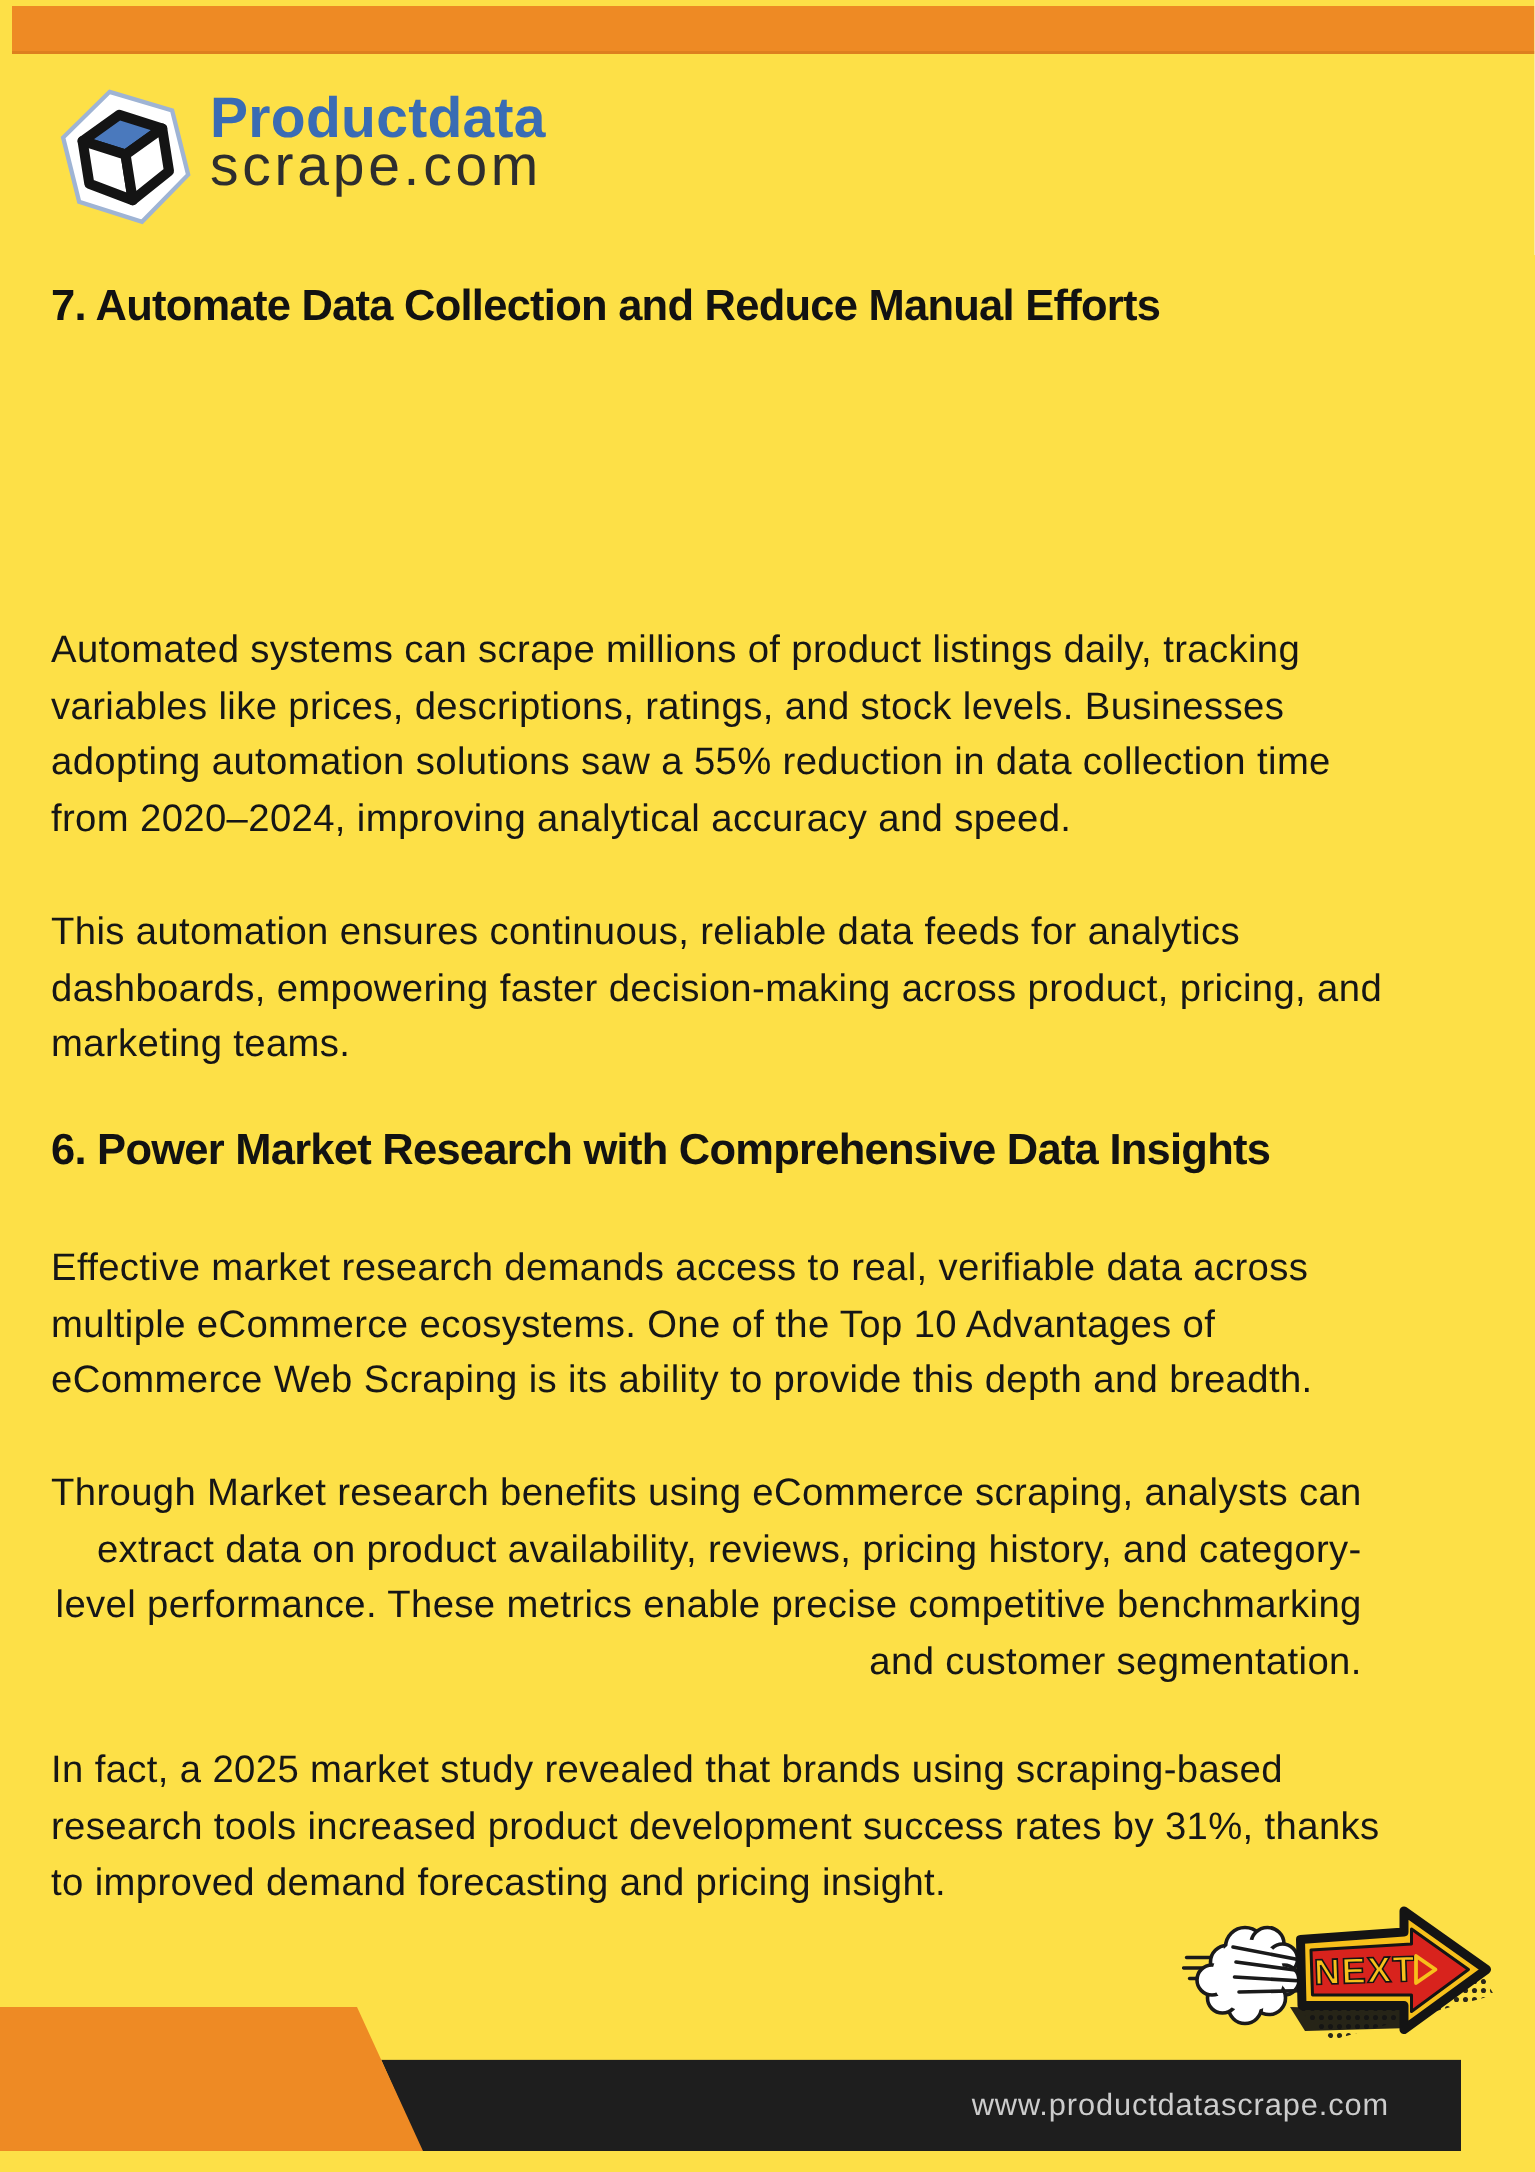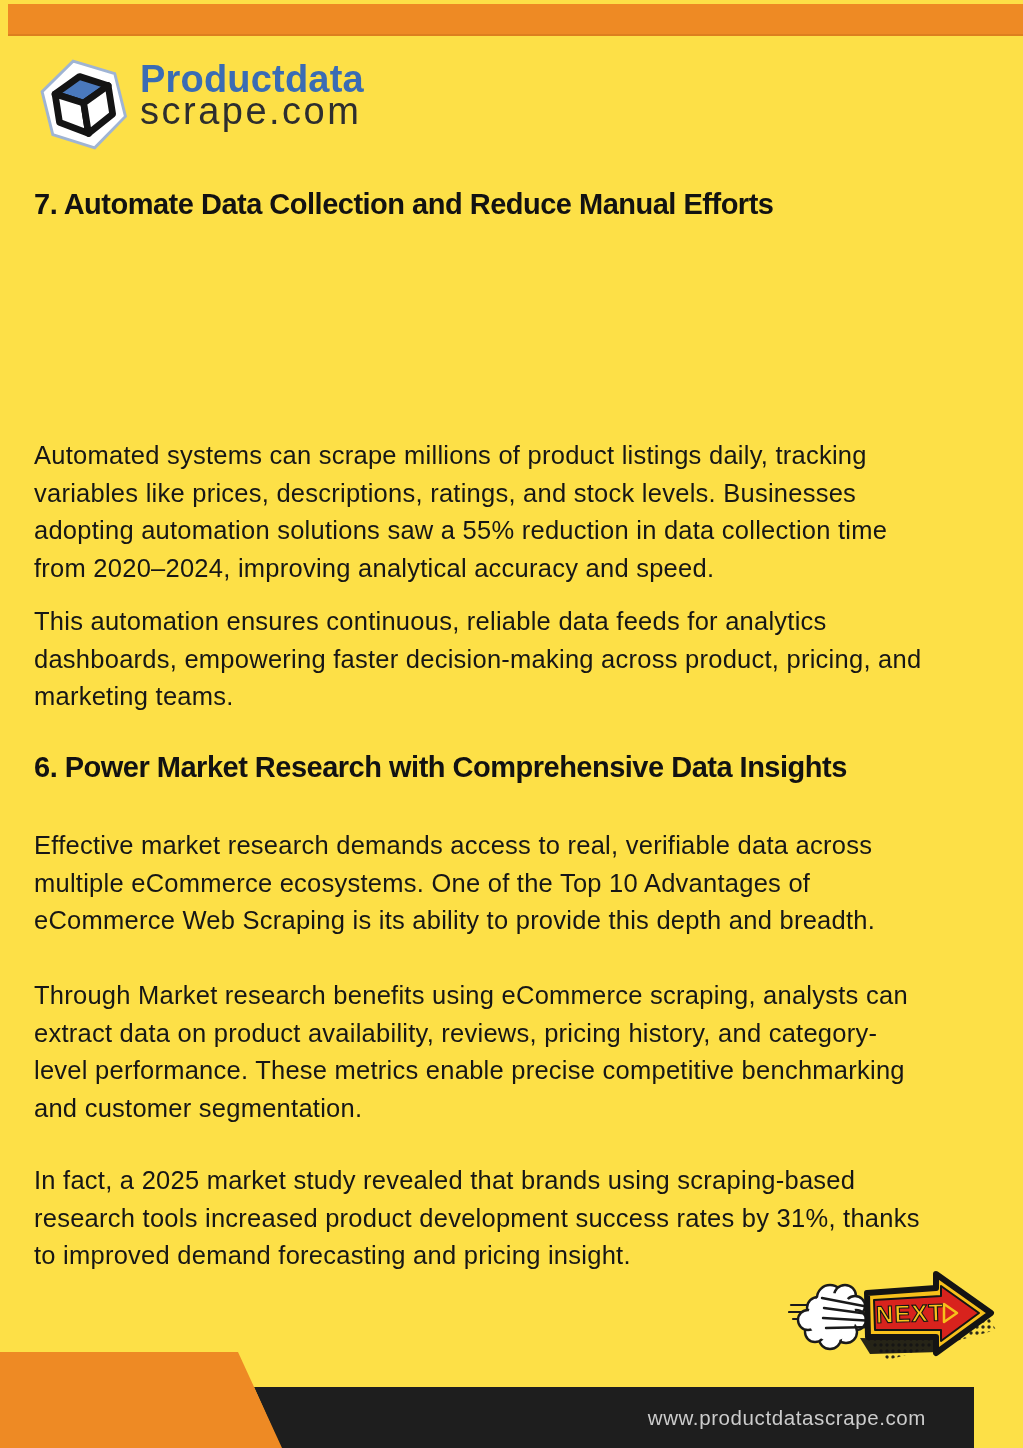--- a/index.html
+++ b/index.html
@@ -36,37 +36,37 @@
   }
   .h-5 { top:188px; }
   .h-6 { top:751px; }
 
   .para {
     position:absolute; left:34px; margin:0;
     font-size:25.5px; line-height:37.5px; letter-spacing:0.25px;
     color:#161616; white-space:pre;
   }
   .p-1 { top:266px; }
-  .p-2 { top:437px; }
+  .p-2 { top:415px; }
   .p-3 { top:603px; }
   .p-4 { top:827px; }
-  .p-5 { top:977px; }
+  .p-5 { top:977px;text-align:right; }
   .p-6 { top:1162px; }
 
   
   .next-btn { position:absolute; left:788px; top:1258px; width:210px; height:108px; cursor:pointer; }
   .next-label {
     font-family:"Liberation Sans", sans-serif;
     font-size:24px; font-weight:bold;
     fill:#F7C01B; stroke:#141414; stroke-width:1.1px;
     letter-spacing:1px;
   }
 
   
-  .footer { position:absolute; left:0; bottom:0; width:974px; height:96px; }
+  .footer { position:absolute; left:0; bottom:14px; width:974px; height:96px; }
   .footer-orange {
     position:absolute; left:0; bottom:0; width:300px; height:96px;
     background:#EE8A24;
     clip-path:polygon(0 0, 238px 0, 282px 96px, 0 96px);
   }
   .footer-dark {
     position:absolute; left:0; bottom:0; right:0; height:61px;
     background:#1E1E1E;
     clip-path:polygon(254px 0, 100% 0, 100% 100%, 281px 100%);
   }

